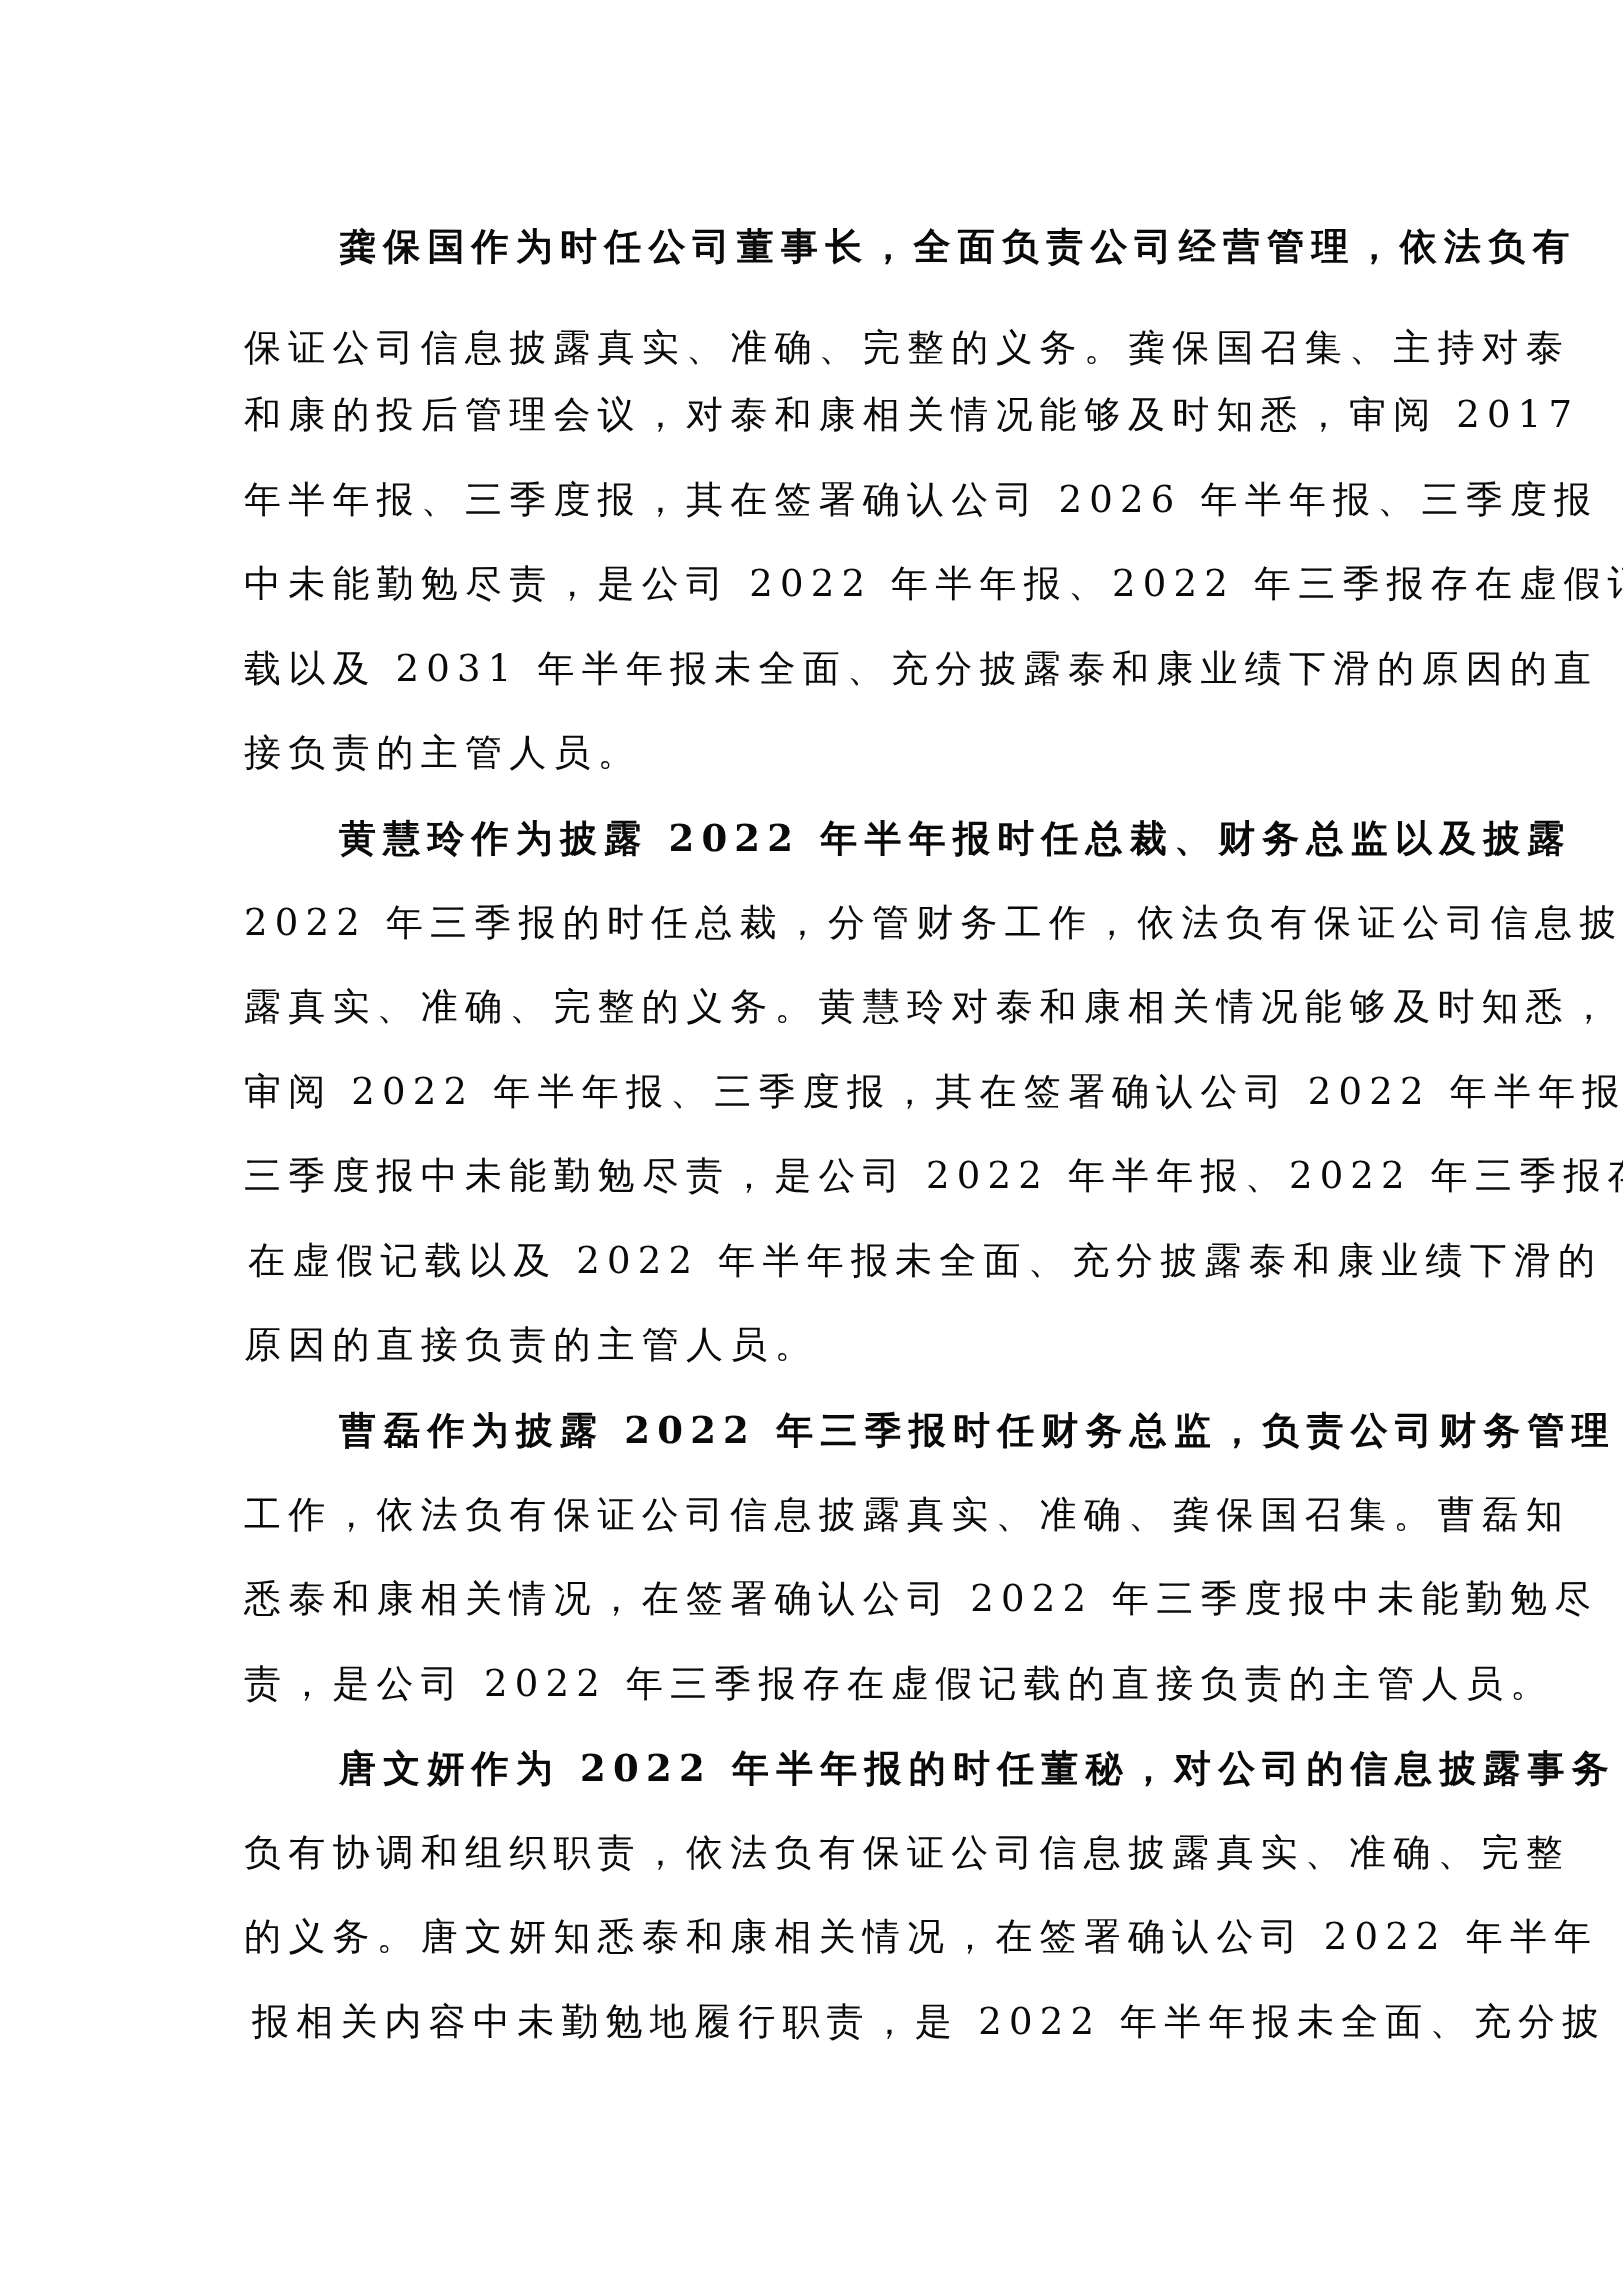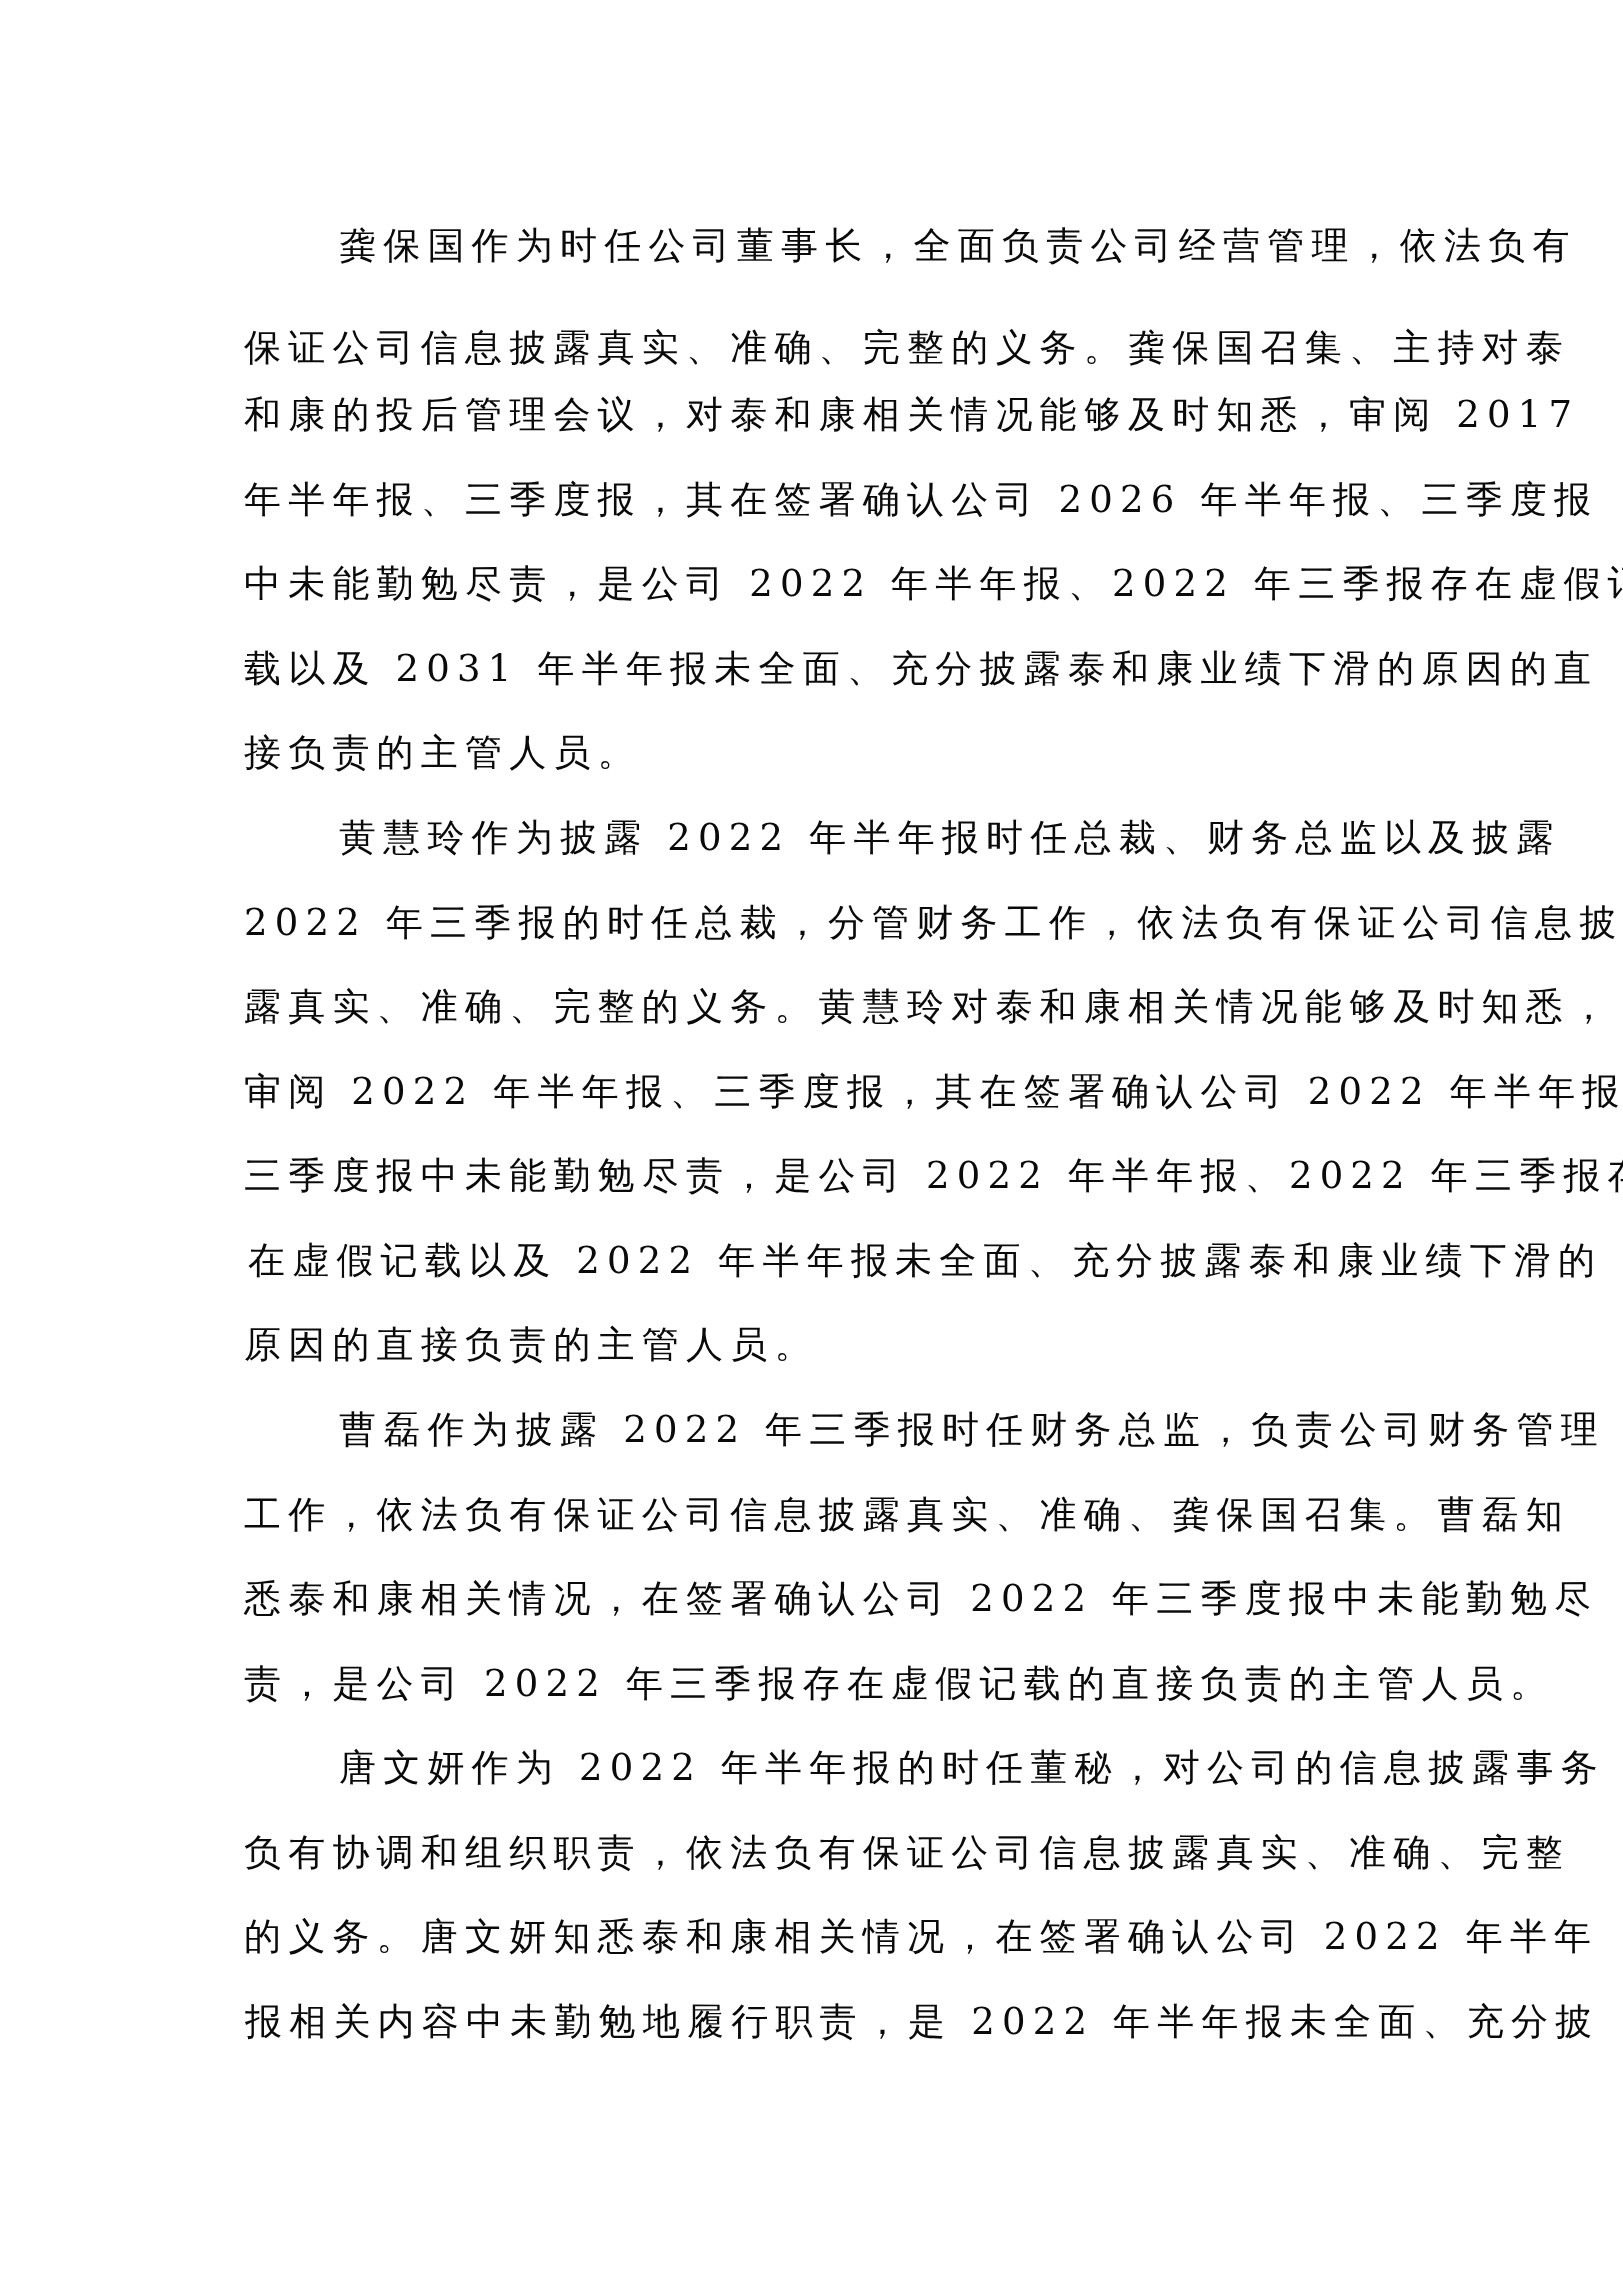--- a/index.html
+++ b/index.html
@@ -33,20 +33,21 @@
       white-space: nowrap;
       letter-spacing: 7.2px;
       text-align: justify;
       text-align-last: justify;
     }
     .line.last {
       text-align-last: left;
     }
     .line.indent {
       padding-left: 95px;
+      font-weight: bold;
     }
     .line + .line { margin-top: 0; }
     .paragraph .line { margin-bottom: 0; }
     .paragraph .line:not(:last-child) { }
     .paragraph .line { height: 56px; }
     .paragraph { }
     .paragraph .line { margin: 0; }
     .paragraph .line { }
     .paragraph .line {}
     .page .line { margin-bottom: 0; }
@@ -114,17 +115,17 @@
     <span class="line indent" style="position:absolute; top:0; left:0; width:1038px;">曹磊作为披露 2022 年三季报时任财务总监，负责公司财务管理</span>
     <span class="line" style="position:absolute; top:85px; left:0; width:1133px;">工作，依法负有保证公司信息披露真实、准确、龚保国召集。曹磊知</span>
     <span class="line" style="position:absolute; top:169px; left:0; width:1133px;">悉泰和康相关情况，在签署确认公司 2022 年三季度报中未能勤勉尽</span>
     <span class="line" style="position:absolute; top:254px; left:0; width:1133px;">责，是公司 2022 年三季报存在虚假记载的直接负责的主管人员。</span>
   </p>
 
   <p class="paragraph" style="position:absolute; top:1522px; left:0; width:1133px;">
     <span class="line indent" style="position:absolute; top:0; left:0; width:1038px;">唐文妍作为 2022 年半年报的时任董秘，对公司的信息披露事务</span>
     <span class="line" style="position:absolute; top:85px; left:0; width:1133px;">负有协调和组织职责，依法负有保证公司信息披露真实、准确、完整</span>
     <span class="line" style="position:absolute; top:169px; left:0; width:1133px;">的义务。唐文妍知悉泰和康相关情况，在签署确认公司 2022 年半年</span>
-    <span class="line" style="position:absolute; top:254px; left:1px; width:1133px;">报相关内容中未勤勉地履行职责，是 2022 年半年报未全面、充分披</span>
+    <span class="line" style="position:absolute; top:254px; left:8px; width:1133px;">报相关内容中未勤勉地履行职责，是 2022 年半年报未全面、充分披</span>
   </p>
 
 </div>
 
 
 </body></html>

